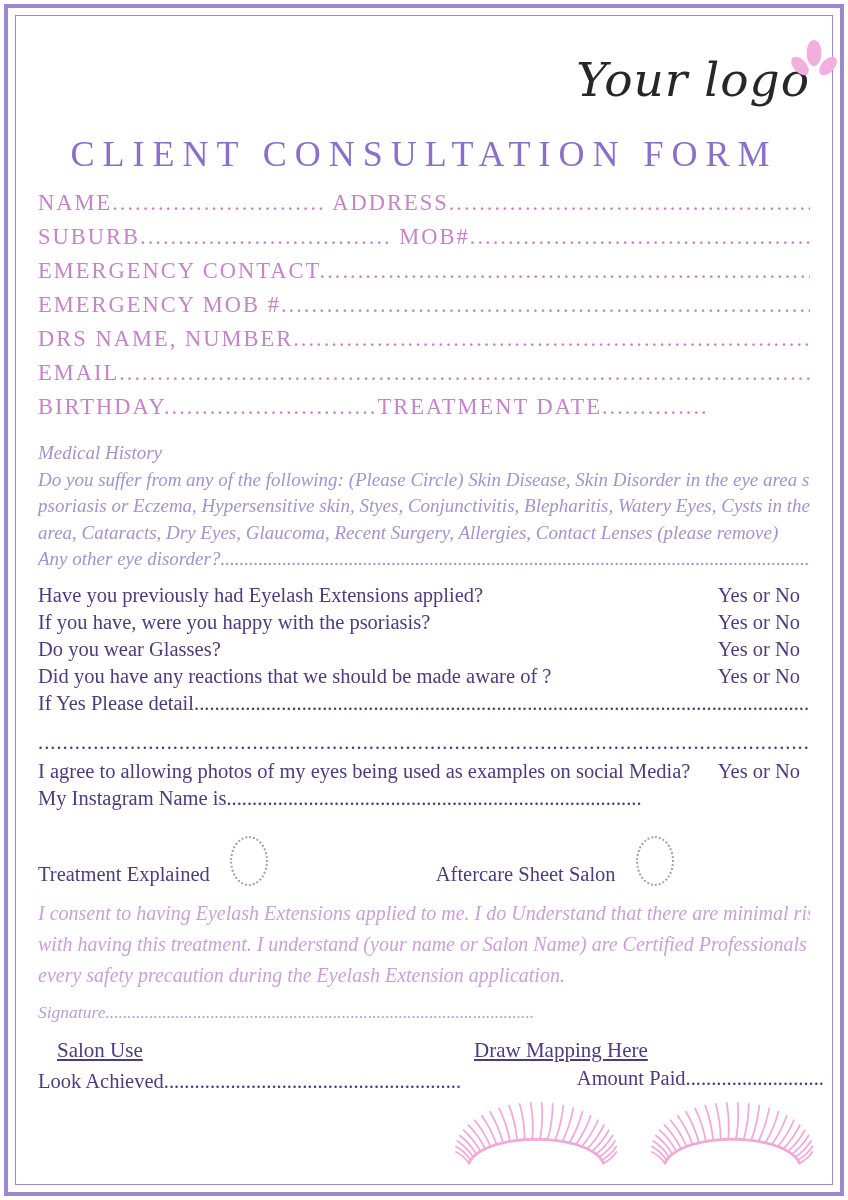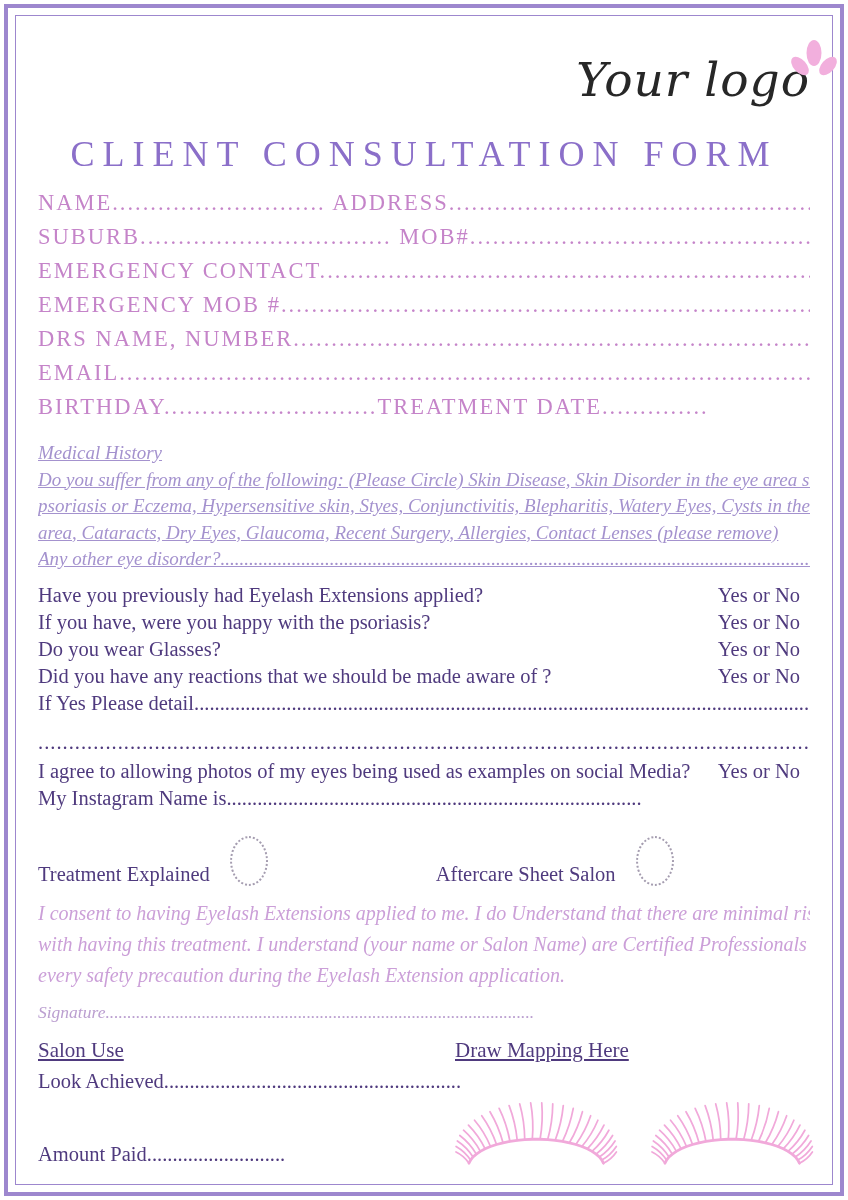--- a/index.html
+++ b/index.html
@@ -19,21 +19,21 @@
 
   
   .title{top:133px;text-align:center;font-size:36px;letter-spacing:8px;color:#8b6fc9;font-weight:400;}
 
   
   .fields{top:186px;}
   .field-row{font-size:22.5px;letter-spacing:2px;color:#c584c9;line-height:34px;white-space:nowrap;overflow:hidden;}
 
   
   .medical{top:440px;}
-  .med-line{font-style:italic;font-size:19px;color:#a492ce;line-height:26.5px;white-space:nowrap;overflow:hidden;text-decoration:underline;}
+  .med-line{font-style:italic;font-size:19px;color:#a492ce;line-height:26.5px;white-space:nowrap;overflow:hidden;}
 
   
   .questions{top:582px;}
   .q-row{display:flex;justify-content:space-between;font-size:20.5px;color:#4f3a7e;line-height:27px;padding-right:10px;}
   .q-detail{font-size:20.5px;color:#4f3a7e;line-height:27px;white-space:nowrap;overflow:hidden;}
   .q-blank{margin-top:14px;font-size:20.5px;color:#4f3a7e;white-space:nowrap;overflow:hidden;letter-spacing:1px;}
 
   
   .social{top:758px;}
 
@@ -45,26 +45,26 @@
 
   
   .consent{top:898px;}
   .consent-line{font-style:italic;font-size:20px;color:#cb9fd8;line-height:31px;white-space:nowrap;overflow:hidden;}
 
   
   .signature{top:1002px;font-style:italic;font-size:17.5px;color:#bb9fd0;white-space:nowrap;overflow:hidden;}
 
   
   .salon{top:1038px;display:flex;font-size:21px;color:#4f3a7e;}
-  .salon-use{width:417px;}
+  .salon-use{width:417px;margin-left:19px;}
   .underlined{text-decoration:underline;padding-right:8px;}
   .look{top:1070px;font-size:20.5px;color:#4f3a7e;white-space:nowrap;overflow:hidden;}
 
   
-  .bottom{bottom:26px;display:flex;justify-content:space-between;align-items:flex-end;right:24px;}
+  .bottom{bottom:26px;display:flex;justify-content:space-between;align-items:flex-end;right:24px;flex-direction:column;}
   .amount{font-size:20.5px;color:#4f3a7e;padding-bottom:8px;white-space:nowrap;}
   .lashes{display:flex;gap:14px;}
 </style>
 </head>
 <body>
 
 <div class="page">
   <div class="frame-outer"></div>
   <div class="frame-inner"></div>
 

